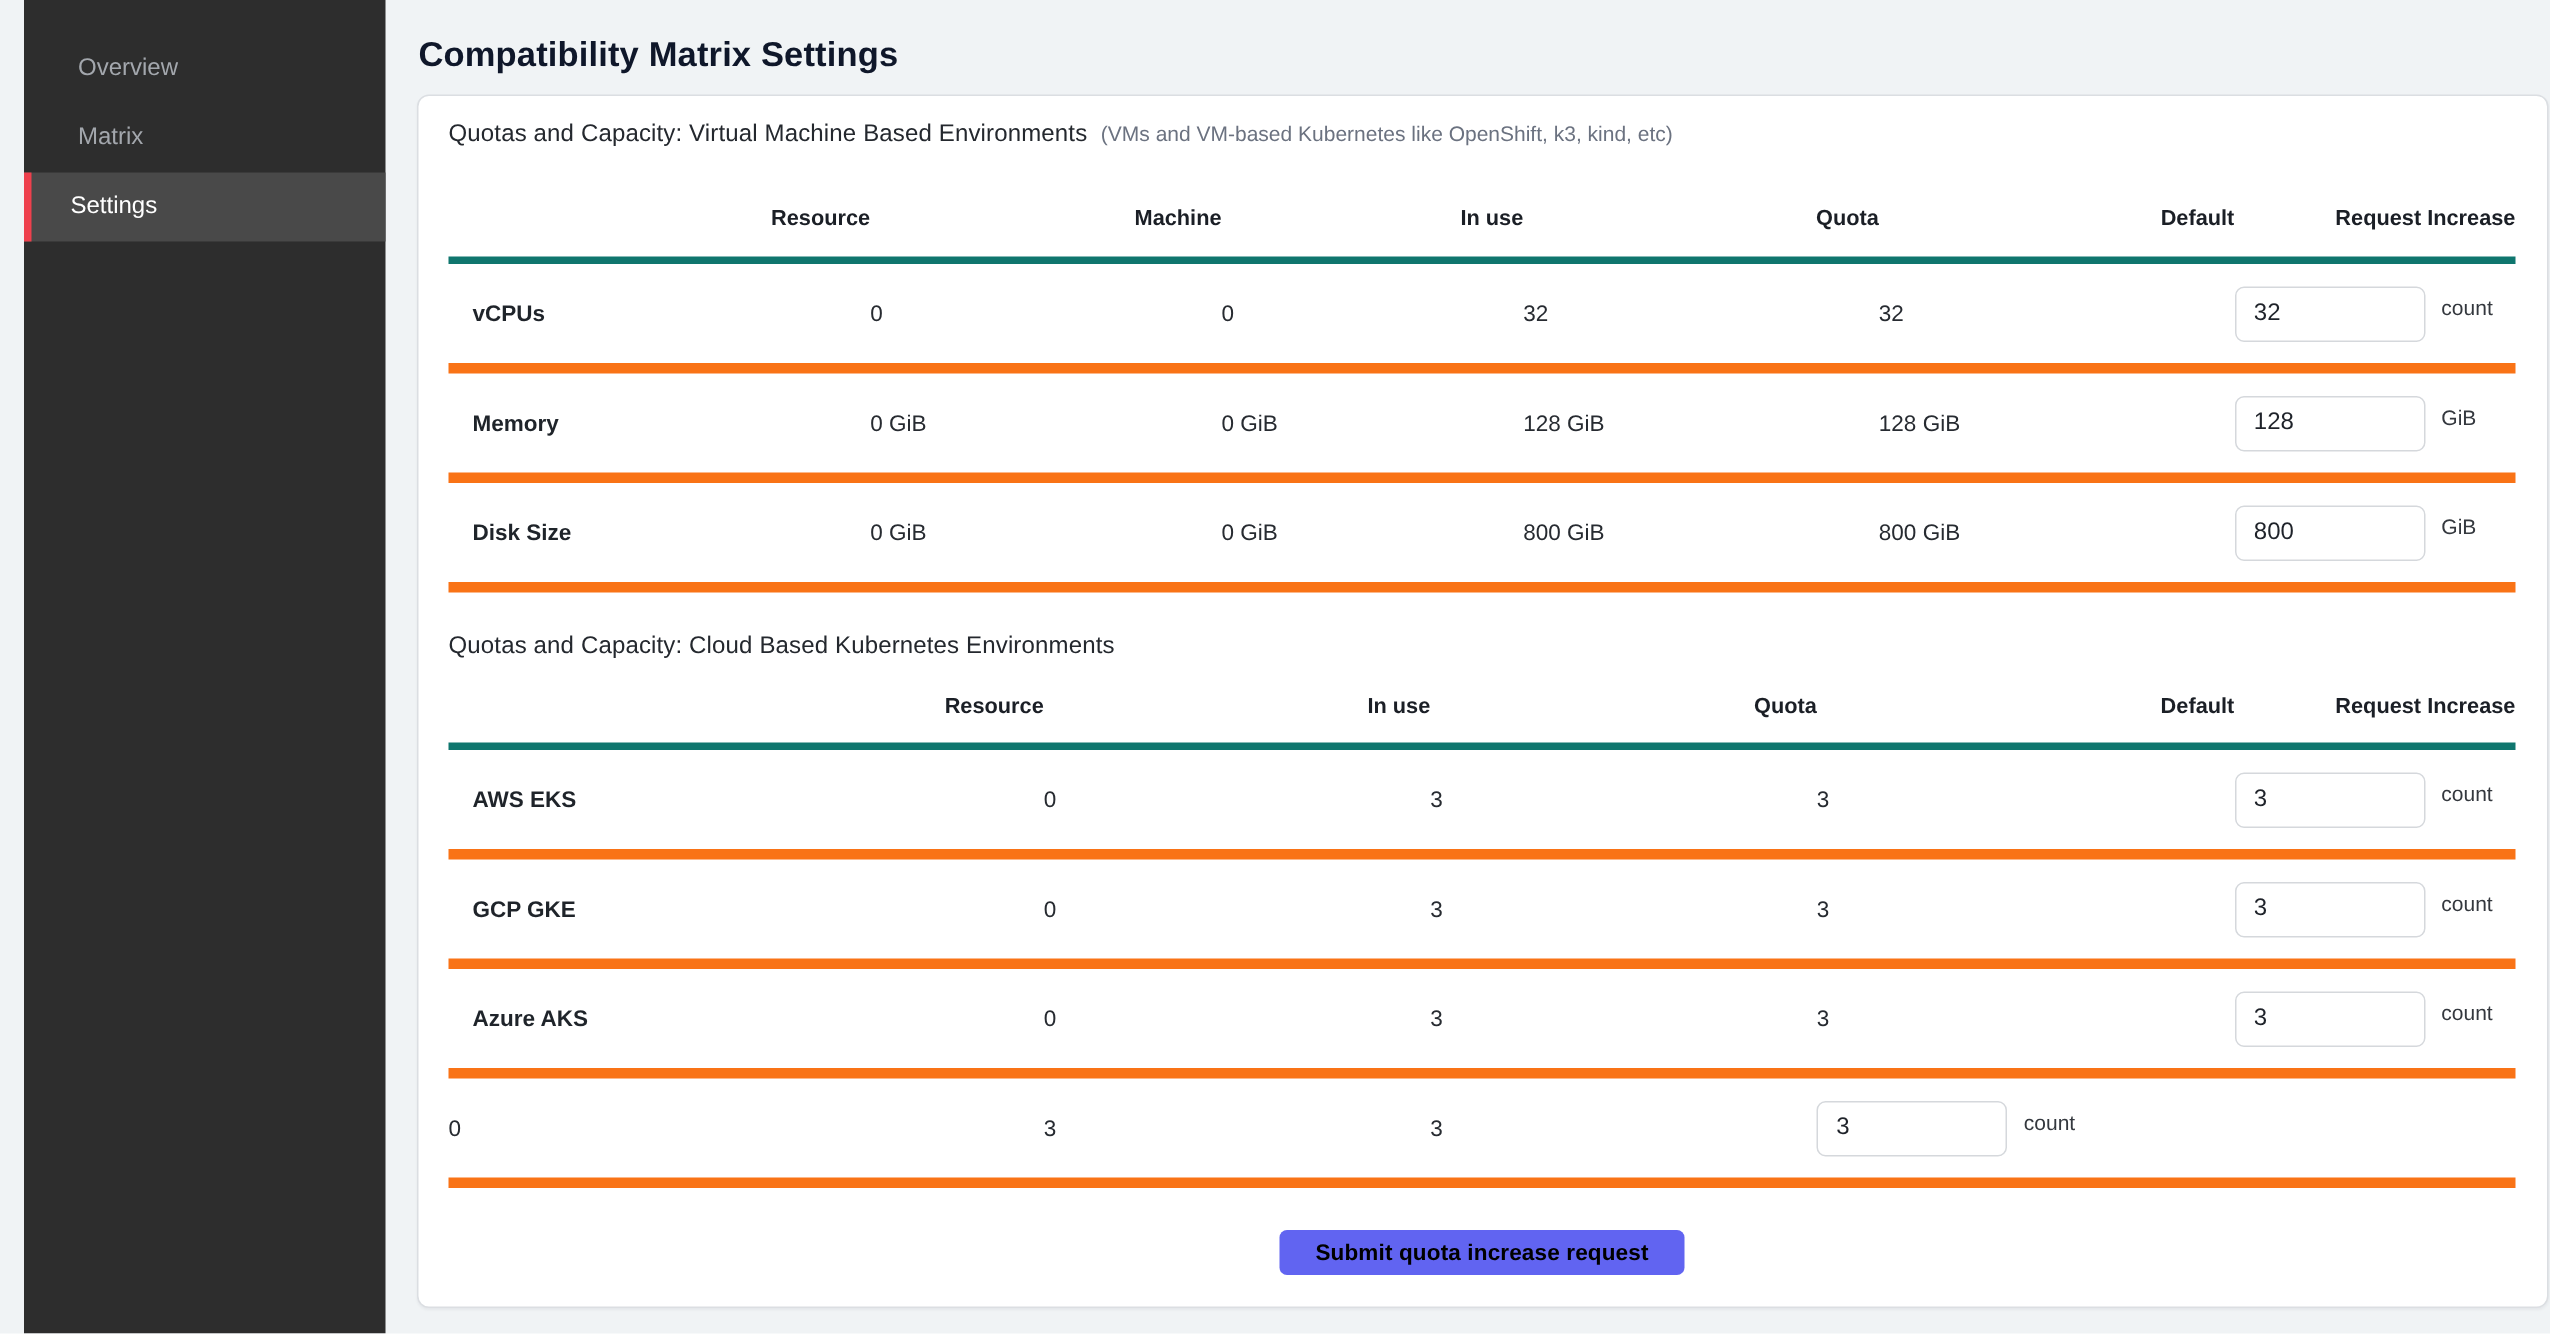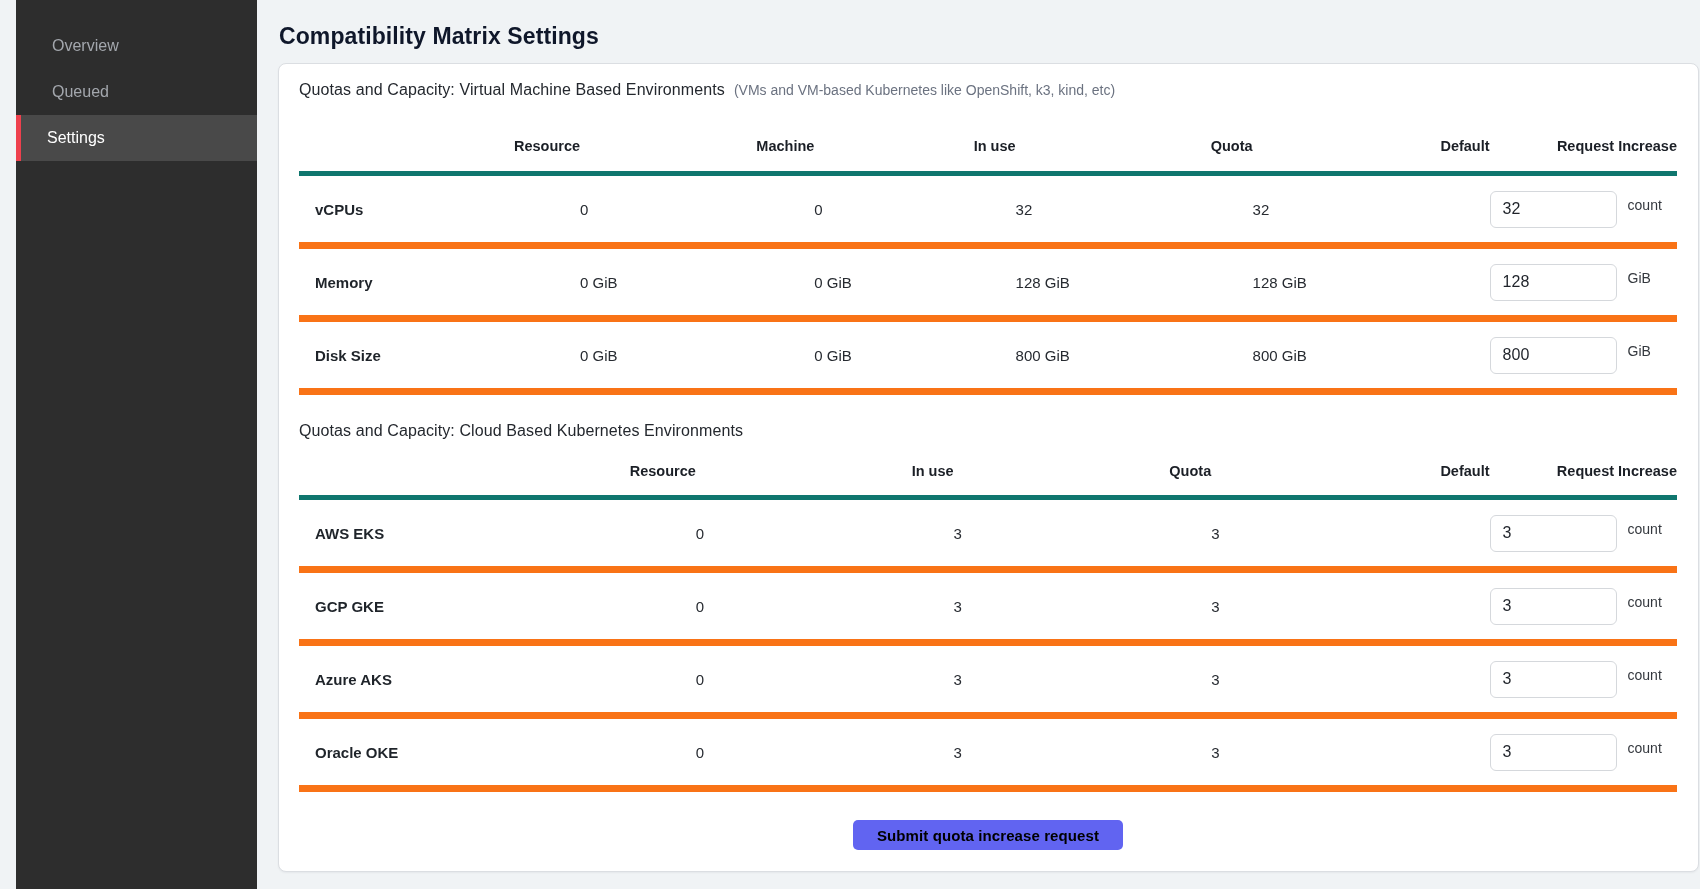--- a/index.html
+++ b/index.html
@@ -127,21 +127,21 @@
   }
 </style>
 </head>
 <body>
 
 <div class="app">
 
   <aside class="sidebar">
     <nav>
       <div class="nav-item">Overview</div>
-      <div class="nav-item">Queued</div>
+      <div class="nav-item">Matrix</div>
       <div class="nav-item active">Settings</div>
     </nav>
   </aside>
 
   <main class="main">
     <h1 class="page-title">Compatibility Matrix Settings</h1>
 
     <section class="card">
 
       <div class="section-heading">
@@ -236,21 +236,20 @@
           <div class="td">0</div>
           <div class="td">3</div>
           <div class="td">3</div>
           <div class="td request-cell">
             <input class="request-input" type="text" value="3" style="">
             <span class="unit">count</span>
           </div>
         </div>
 
         <div class="trow cloud-grid">
-          <div class="td resource">Oracle OKE</div>
           <div class="td">0</div>
           <div class="td">3</div>
           <div class="td">3</div>
           <div class="td request-cell">
             <input class="request-input" type="text" value="3" style="">
             <span class="unit">count</span>
           </div>
         </div>
       </div>
 

